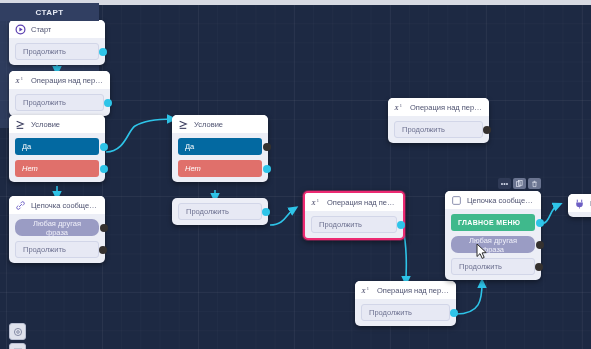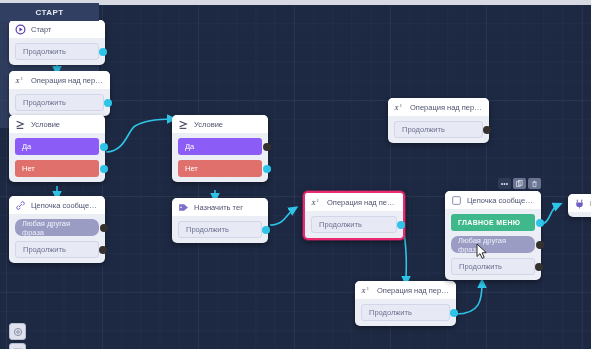--- a/index.html
+++ b/index.html
@@ -74,24 +74,25 @@
   .ico { width: 11px; height: 11px; flex: 0 0 11px; display:block; }
 
   .row {
     margin: 5px 6px 0 6px;
     height: 17px;
     border-radius: 3px;
     display: flex; align-items: center;
     padding: 0 7px;
     font-size: 7.5px;
     position: relative;
+    text-align: center;
   }
   .row.plain { background: #e7e9f4; border: 1px solid #d2d6e8; color: #6d7190; }
-  .row.yes   { background: #8b5cf6; color: #ffffff; }
-  .row.no    { background: #e0706b; color: #ffffff; }
+  .row.yes   { background: #0369a1; color: #ffffff; }
+  .row.no    { background: #e0706b; color: #ffffff; font-style: italic; }
   .row.menu  { background: #3fb98c; color: #ffffff; font-weight: bold; font-size: 7px; letter-spacing:.3px;}
   .row.phrase{ background: #9a9cc4; color: #f0f0fa; border-radius: 7px; }
 
   
   .dot {
     position: absolute; right: -9px; top: 50%;
     width: 8px; height: 8px; border-radius: 50%;
     transform: translateY(-50%);
     z-index: 12;
   }
@@ -239,27 +240,20 @@
     <span>Да</span>
     <span class="dot off"></span>
   </div>
   <div class="row no">
     <span>Нет</span>
     <span class="dot on"></span>
   </div>
 </div>
 
 <div class="node" style="left:172px;top:198px;width:96px;">
-  <div class="nhead">
-    <svg class="ico" viewBox="0 0 20 20">
-      <path d="M2 4 H11 L18 10 L11 16 H2 z" fill="#7a6fc9"></path>
-      <circle cx="5.5" cy="9.8" r="1.4" fill="#eceef6"></circle>
-    </svg>
-    <span class="ttl">Назначить тег</span>
-  </div>
   <div class="row plain">
     <span>Продолжить</span>
     <span class="dot on"></span>
   </div>
 </div>
 
 <div class="node" style="left:388px;top:98px;width:101px;">
   <div class="nhead">
     <svg class="ico" viewBox="0 0 20 20">
       <text x="0.5" y="15" font-family="Liberation Serif, serif" font-size="13" font-style="italic" fill="#3d3f60">X</text>

